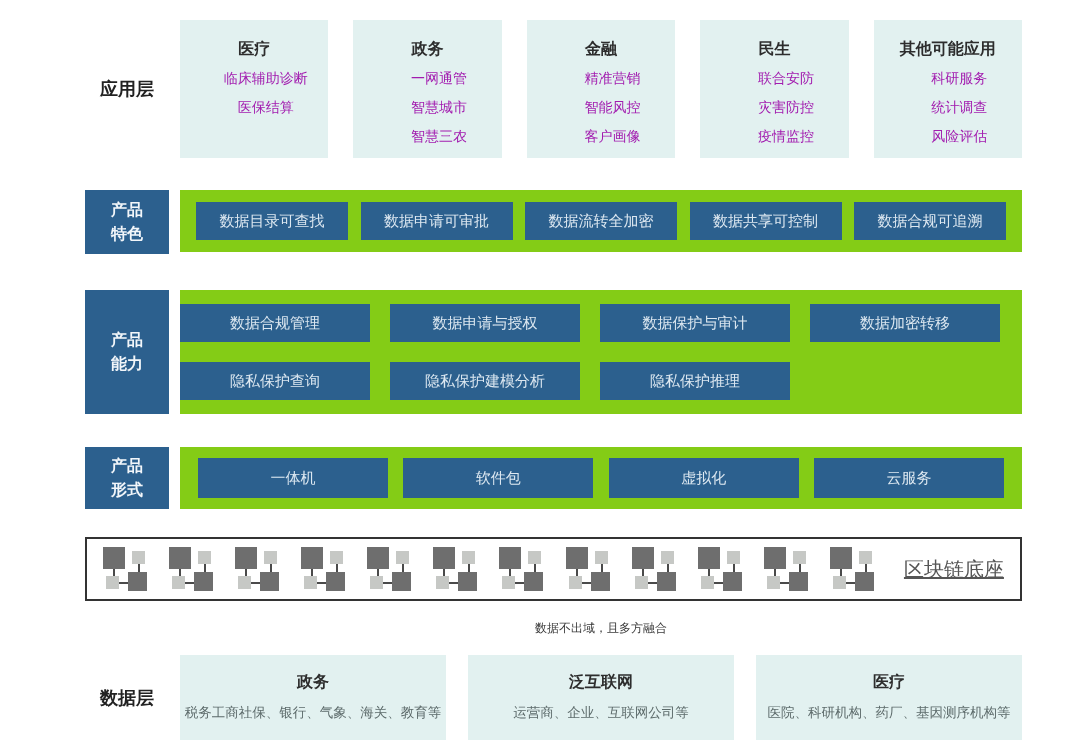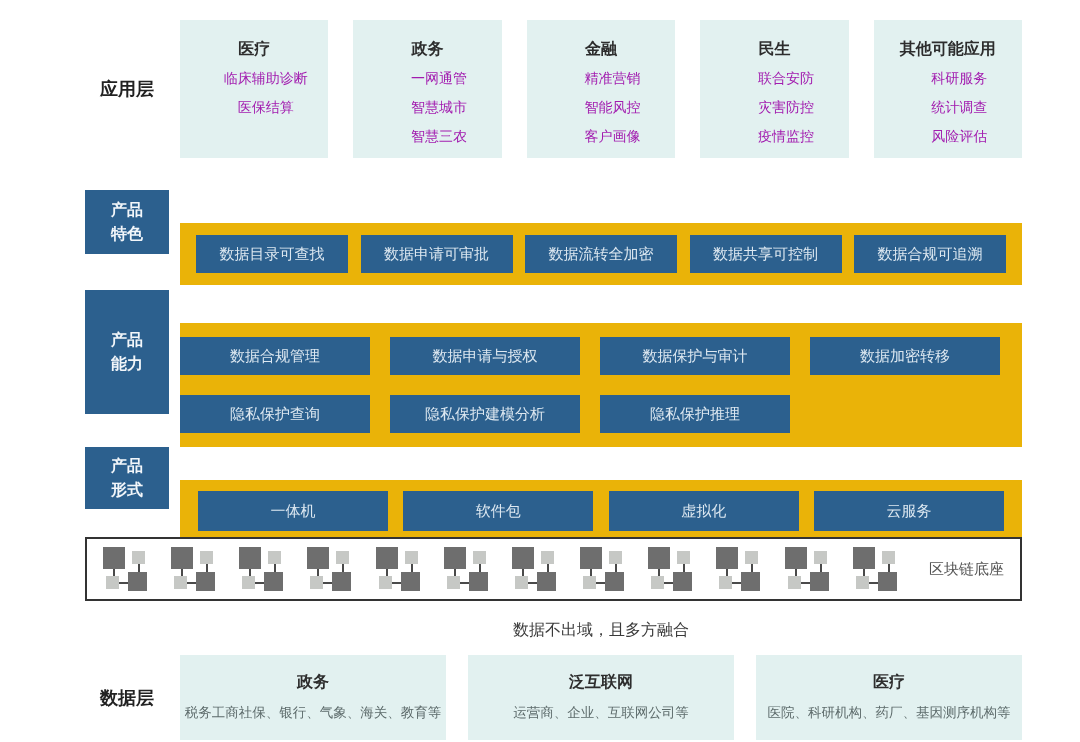--- a/index.html
+++ b/index.html
@@ -13,45 +13,45 @@
               display:flex;flex-direction:column;align-items:center;justify-content:center;
               font-size:16px;font-weight:bold;line-height:1.5;box-sizing:border-box;}
 
   
   .app-row{position:absolute;left:180px;top:20px;width:842px;height:138px;display:flex;gap:25px;}
   .app-box{flex:1;background:#e2f1f0;text-align:center;padding-top:14px;box-sizing:border-box;}
   .app-title{font-size:16px;font-weight:bold;color:#2d2d2d;line-height:30px;}
   .app-item{font-size:14px;color:#a21caf;line-height:29px;padding-left:23px;}
 
   
-  .strip{position:absolute;left:180px;width:842px;background:#eab308;box-sizing:border-box;
-         display:flex;align-items:center;margin-top:33px;}
+  .strip{position:absolute;left:180px;width:842px;background:#84cc16;box-sizing:border-box;
+         display:flex;align-items:center;}
   .btn{background:#2c608e;color:#dde8f1;display:flex;align-items:center;justify-content:center;
        font-size:15px;box-sizing:border-box;flex:none;}
 
   .feature-strip{top:190px;height:62px;justify-content:space-between;padding:0 16px;}
   .feature-strip .btn{width:152px;height:38px;}
 
   .cap-strip{top:290px;height:124px;flex-direction:column;align-items:flex-start;
              justify-content:center;gap:20px;}
   .cap-line{display:flex;gap:20px;}
   .cap-strip .btn{width:190px;height:38px;}
 
   .form-strip{top:447px;height:62px;justify-content:space-between;padding:12px 18px;}
   .form-strip .btn{width:190px;height:40px;}
 
   
   .chain-box{position:absolute;left:85px;top:537px;width:937px;height:64px;background:#fff;
              border:2px solid #333;box-sizing:border-box;display:flex;align-items:center;
              justify-content:space-between;padding:0 16px;}
   .chain-icon{width:46px;height:44px;flex:none;display:block;}
-  .chain-label{font-size:15px;color:#555;white-space:nowrap;padding-left:8px;}
+  .chain-label{font-size:20px;color:#555;white-space:nowrap;padding-left:8px;text-decoration:underline;}
 
   .caption{position:absolute;left:180px;top:620px;width:842px;text-align:center;
-           font-size:16px;color:#3a3a3a;}
+           font-size:12px;color:#3a3a3a;}
 
   
   .data-row{position:absolute;left:180px;top:655px;width:842px;height:85px;display:flex;gap:22px;}
   .data-box{flex:1;background:#e2f1f0;text-align:center;padding-top:17px;box-sizing:border-box;}
   .data-title{font-size:16px;font-weight:bold;color:#2d2d2d;margin-bottom:11px;}
   .data-sub{font-size:13.5px;color:#5d6b6b;}
 </style>
 </head>
 <body>
 

